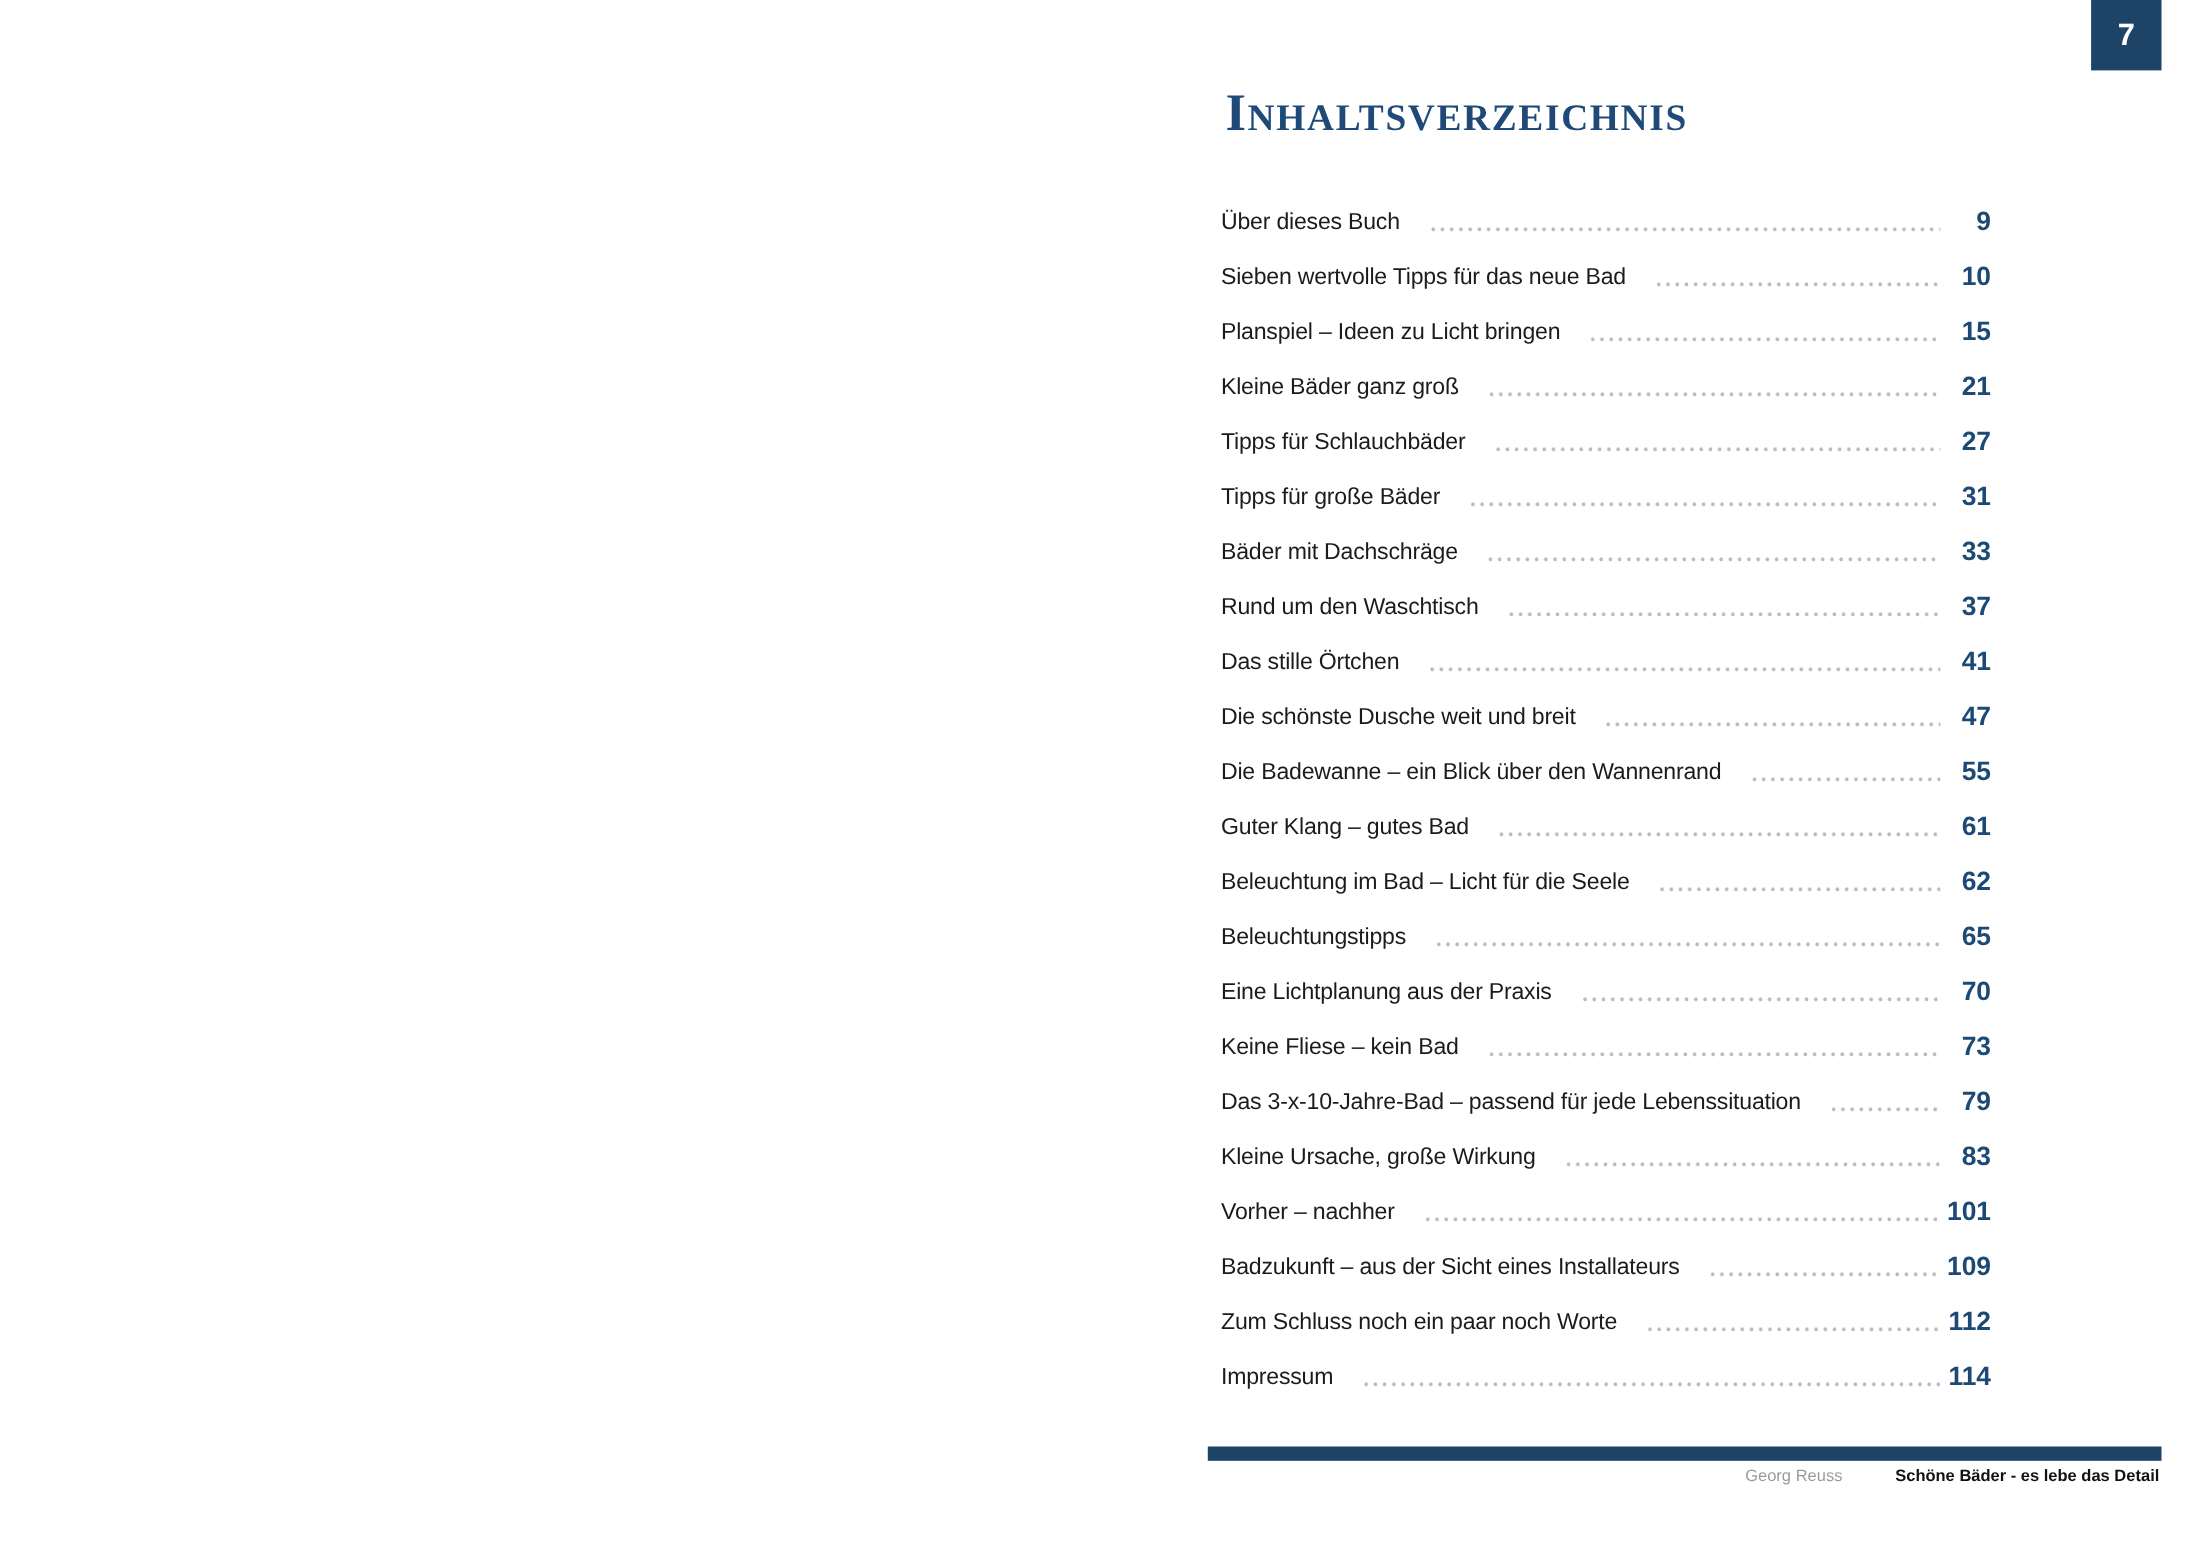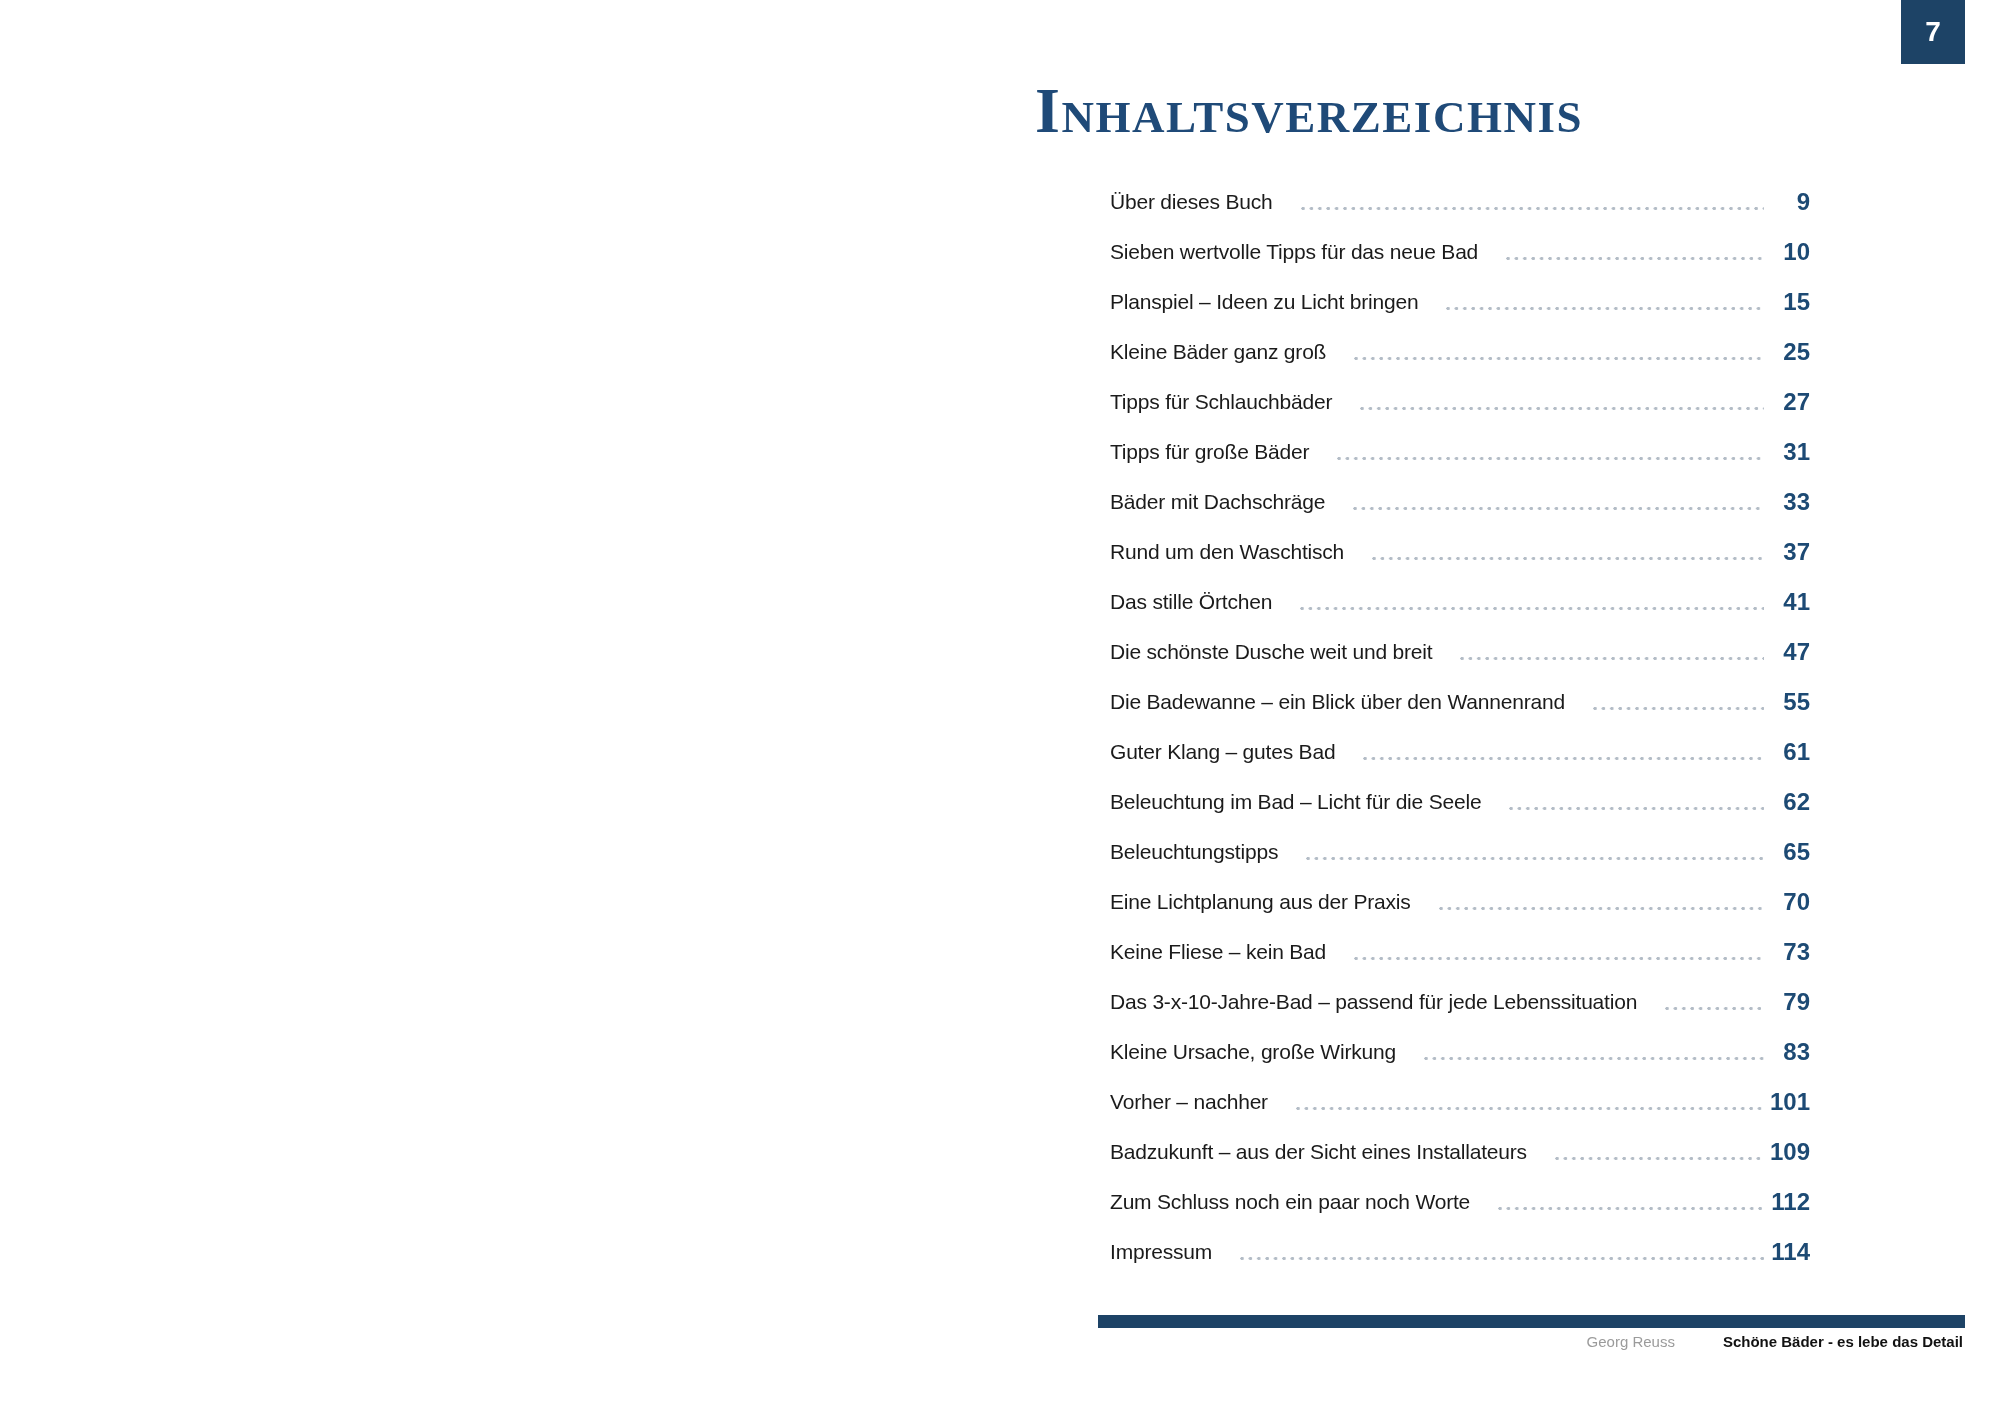--- a/index.html
+++ b/index.html
@@ -32,27 +32,27 @@
     color: #ffffff;
     display: flex;
     align-items: center;
     justify-content: center;
     font-size: 28px;
     font-weight: bold;
   }
   
   .page-title {
     position: absolute;
-    left: 1035px;
+    left: 1114px;
     top: 79px;
     margin: 0;
     font-family: "Liberation Serif", serif;
     font-variant: small-caps;
     font-weight: bold;
-    font-size: 64px;
+    font-size: 48px;
     line-height: 1;
     letter-spacing: 1.5px;
     color: var(--title-blue);
     white-space: nowrap;
   }
   
   .toc-list {
     position: absolute;
     left: 1098px;
     top: 165px;
@@ -146,21 +146,21 @@
     <span class="toc-page">10</span>
   </li>
       <li class="toc-row">
     <span class="toc-label">Planspiel – Ideen zu Licht bringen</span>
     <span class="toc-dots"></span>
     <span class="toc-page">15</span>
   </li>
       <li class="toc-row">
     <span class="toc-label">Kleine Bäder ganz groß</span>
     <span class="toc-dots"></span>
-    <span class="toc-page">25</span>
+    <span class="toc-page">21</span>
   </li>
       <li class="toc-row">
     <span class="toc-label">Tipps für Schlauchbäder</span>
     <span class="toc-dots"></span>
     <span class="toc-page">27</span>
   </li>
       <li class="toc-row">
     <span class="toc-label">Tipps für große Bäder</span>
     <span class="toc-dots"></span>
     <span class="toc-page">31</span>

